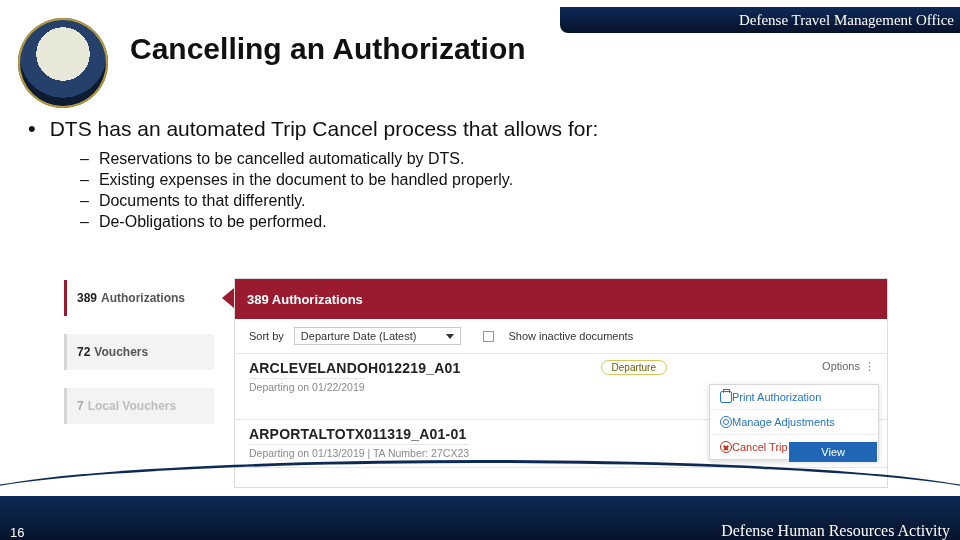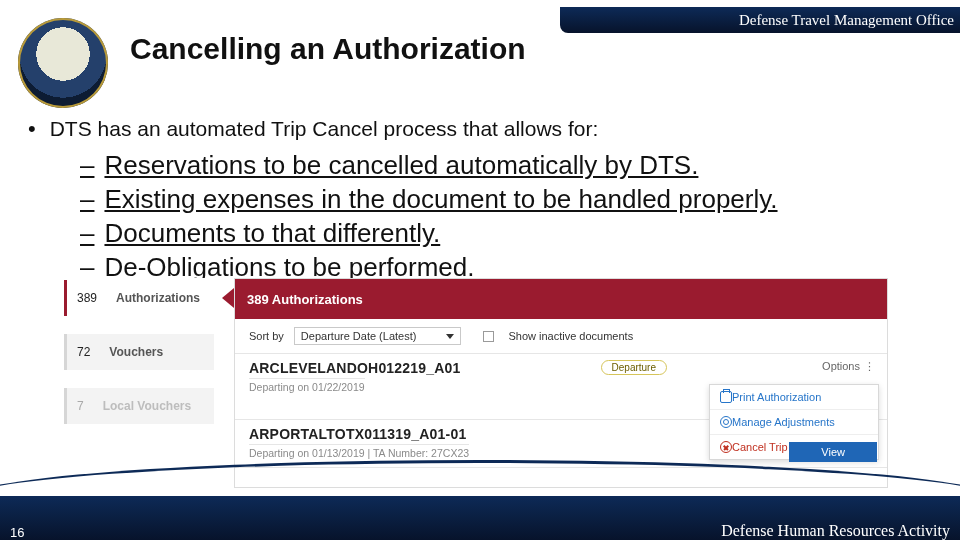--- a/index.html
+++ b/index.html
@@ -28,32 +28,32 @@
     font-size: 30px; font-weight: bold; color: #111;
   }
 
   
   .content {
     position: absolute; top: 116px; left: 28px; right: 28px;
     font-size: 21px; color: #111;
   }
   .content .lead { margin-bottom: 8px; }
   .content .lead::before { content: "•"; font-size: 22px; margin-right: 14px; }
-  .subs { margin-left: 52px; font-size: 26px; text-decoration: underline; }
+  .subs { margin-left: 52px; font-size: 16px; }
   .subs div { margin-top: 3px; }
   .subs div::before { content: "–"; margin-right: 10px; }
 
   
   .shot { position: absolute; top: 278px; left: 60px; width: 830px; height: 214px; background: #fff; }
 
   .sidebar-col { position: absolute; top: 2px; left: 4px; width: 150px; }
   .side-item { border-left: 3px solid #d6d6d6; background: #f3f3f3; height: 36px; margin-bottom: 18px;
                display: flex; align-items: center; padding-left: 10px; font-size: 12px; color: #555; font-weight: 600; }
   .side-item.active { border-left-color: #9a1b2f; background: #fff; }
-  .side-item .num { font-weight: 400; color: #222; margin-right: 19px; text-align: center; }
+  .side-item .num { font-weight: 700; color: #222; margin-right: 4px; text-align: center; }
   .side-item.muted { color: #bdbdbd; }
   .side-item.muted .num { color: #a9a9a9; }
 
   .pointer { position: absolute; top: 10px; left: 162px; width: 0; height: 0;
              border-top: 10px solid transparent; border-bottom: 10px solid transparent; border-right: 12px solid #9a1b2f; }
 
   .panel { position: absolute; top: 0; left: 174px; right: 2px; height: 210px; border: 1px solid #dcdcdc; background: #fff; }
   .panel-header { background: #9a1b2f; color: #fff; height: 40px; display: flex; align-items: center; padding: 8px 12px; font-size: 13px; font-weight: 600; }
 
   .sortrow { display: flex; align-items: center; gap: 10px; padding: 8px 14px; font-size: 11px; color: #333; border-bottom: 1px solid #e6e6e6; }

